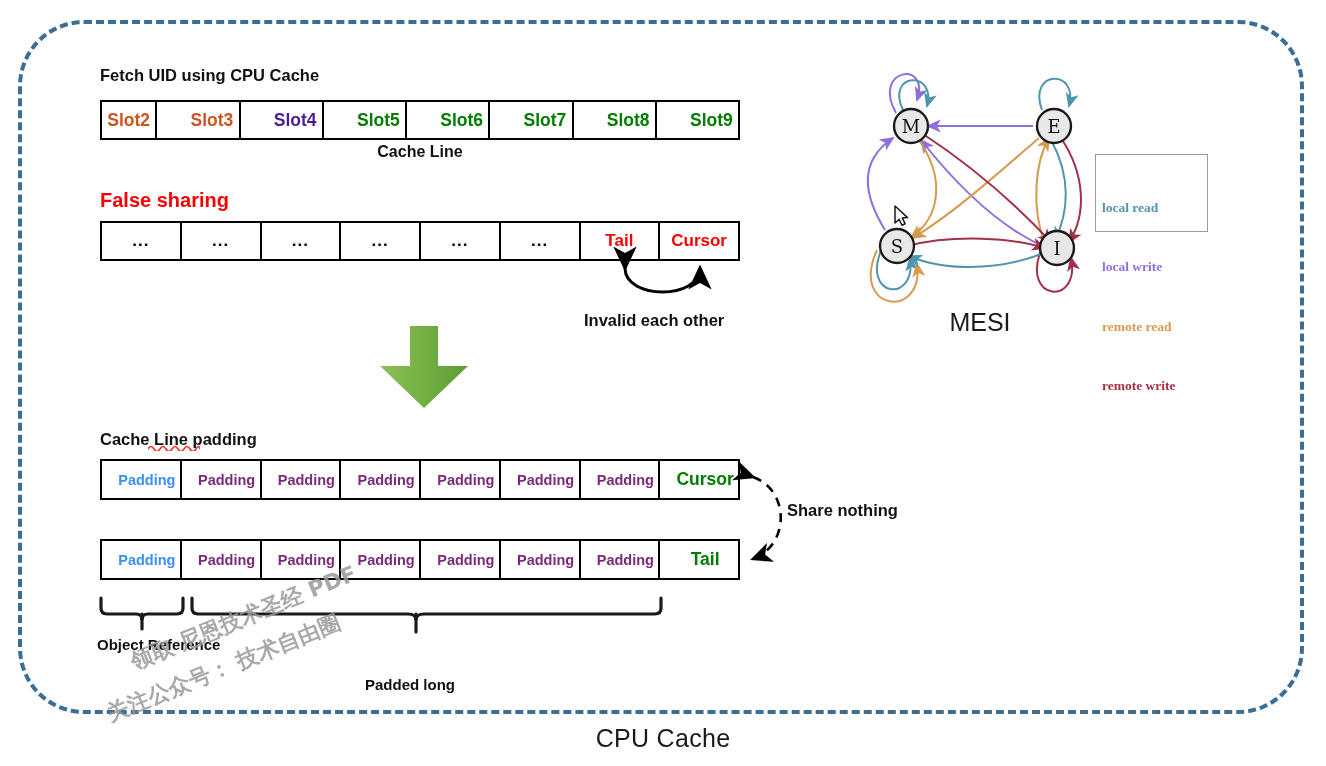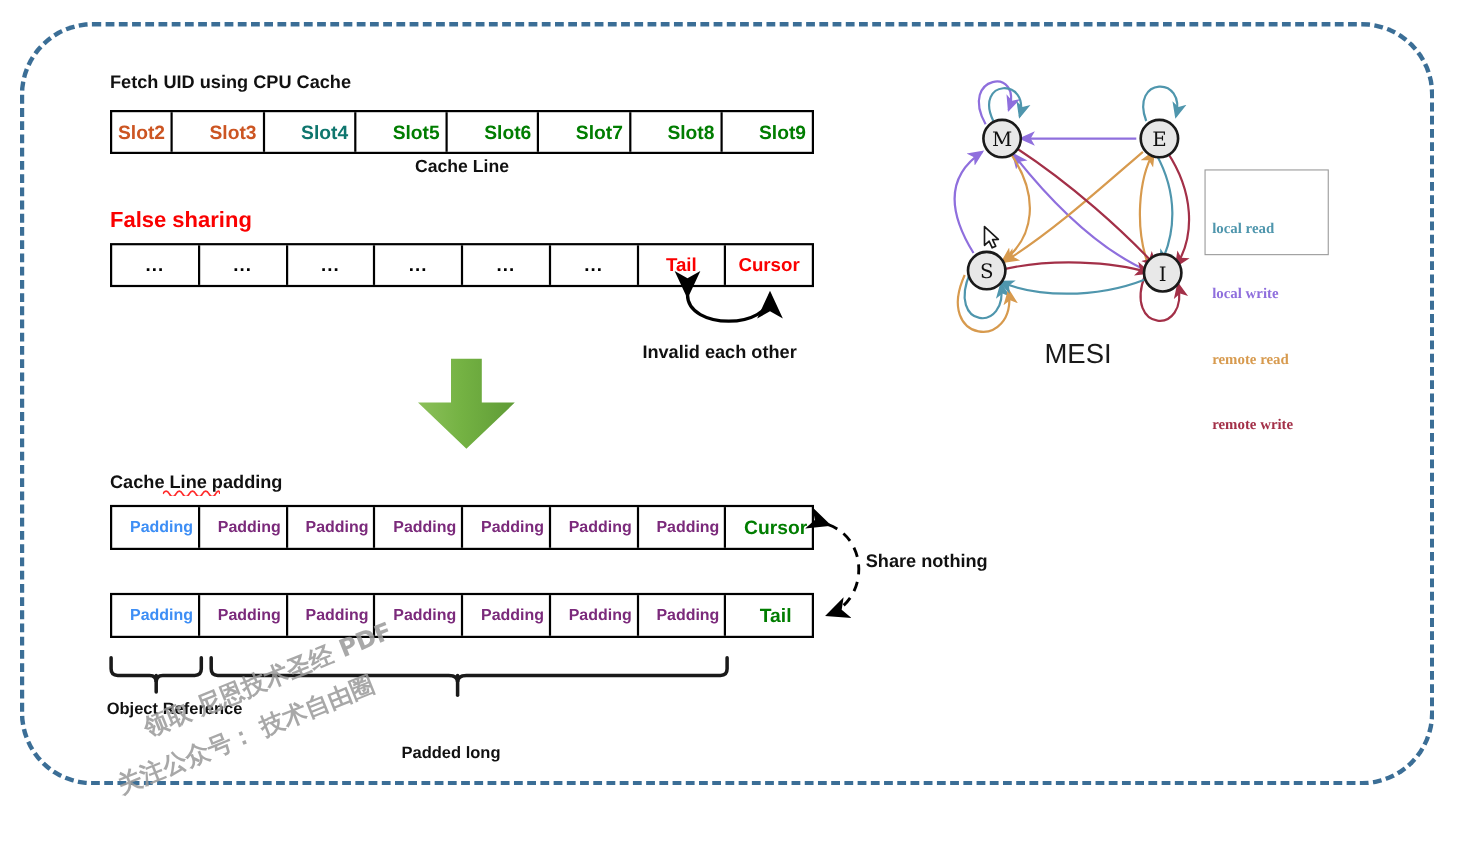--- a/index.html
+++ b/index.html
@@ -90,21 +90,21 @@
 
   <div class="lbl" style="left:100px;top:66px;">Fetch UID using CPU Cache</div>
 
   <div class="row-table" id="slot-row">
     <div class="cell" style="color: rgb(204, 85, 34);">
         <span>Slot2</span>
       </div>
     <div class="cell" style="color: rgb(204, 85, 34);">
         <span>Slot3</span>
       </div>
-    <div class="cell" style="color: #0f766e;">
+    <div class="cell" style="color: #4c1d95;">
         <span>Slot4</span>
       </div>
     <div class="cell" style="color: rgb(0, 125, 0);">
         <span>Slot5</span>
       </div>
     <div class="cell" style="color: rgb(0, 125, 0);">
         <span>Slot6</span>
       </div>
     <div class="cell" style="color: rgb(0, 125, 0);">
         <span>Slot7</span>
@@ -322,14 +322,15 @@
     <div style="color:#8f6fdd">local write</div>
     <div style="color:#d79a4e">remote read</div>
     <div style="color:#a33048">remote write</div>
   </div>
 
   <div class="mesi-title">MESI</div>
 
   <div class="wm" id="wm1">领取 尼恩技术圣经 PDF</div>
   <div class="wm" id="wm2">关注公众号： 技术自由圈</div>
 
+  <div class="frame-title">CPU Cache</div>
 
 </div>
 
 </body></html>

